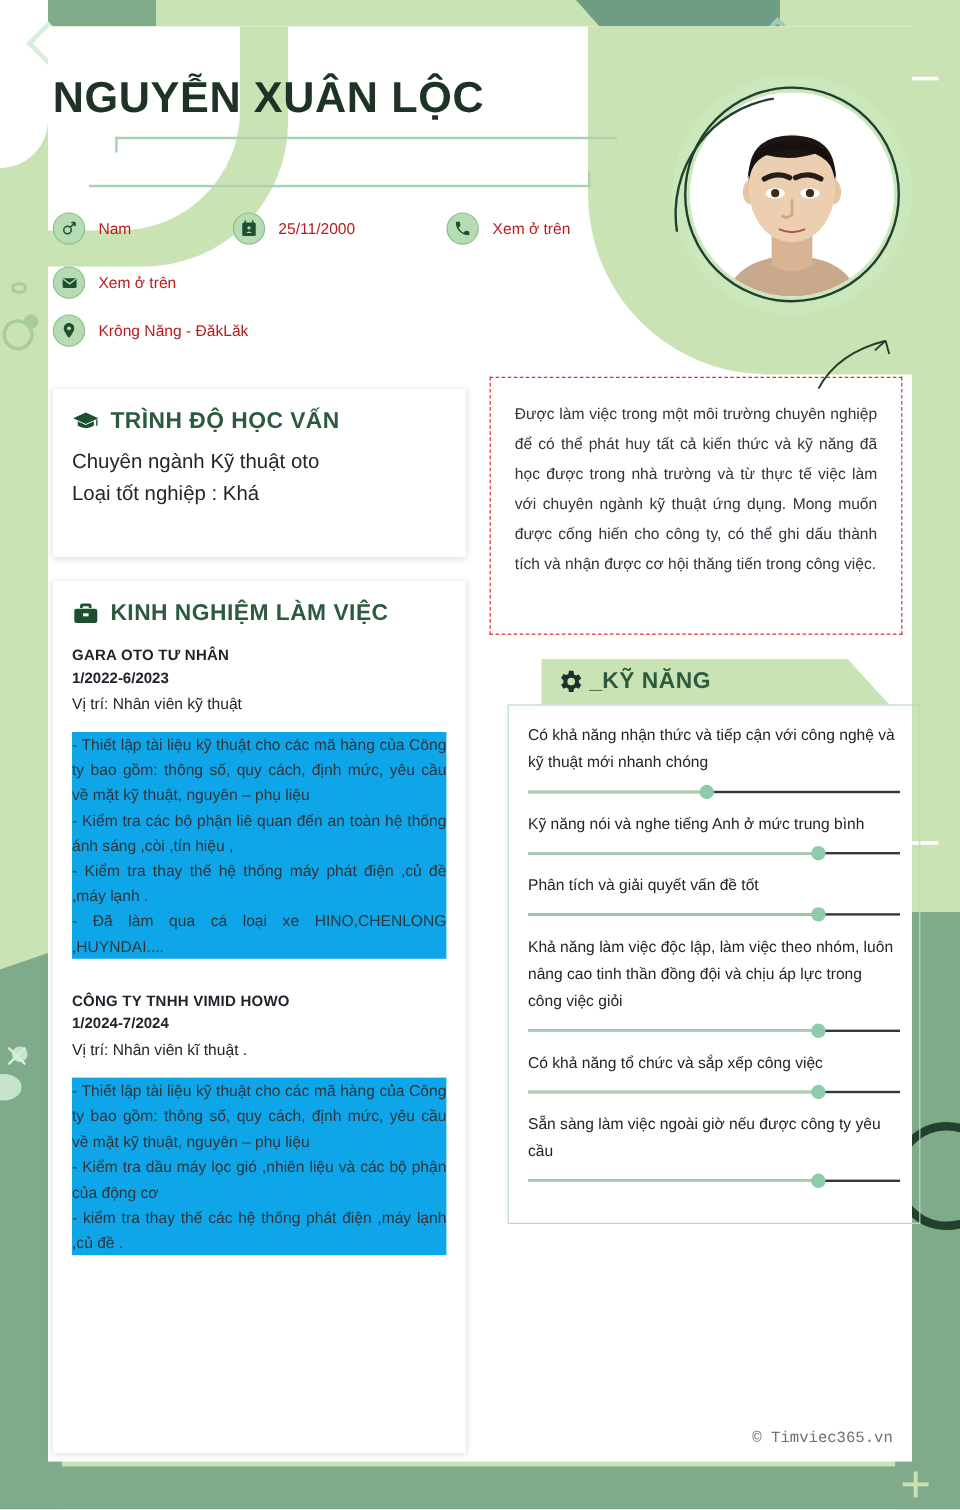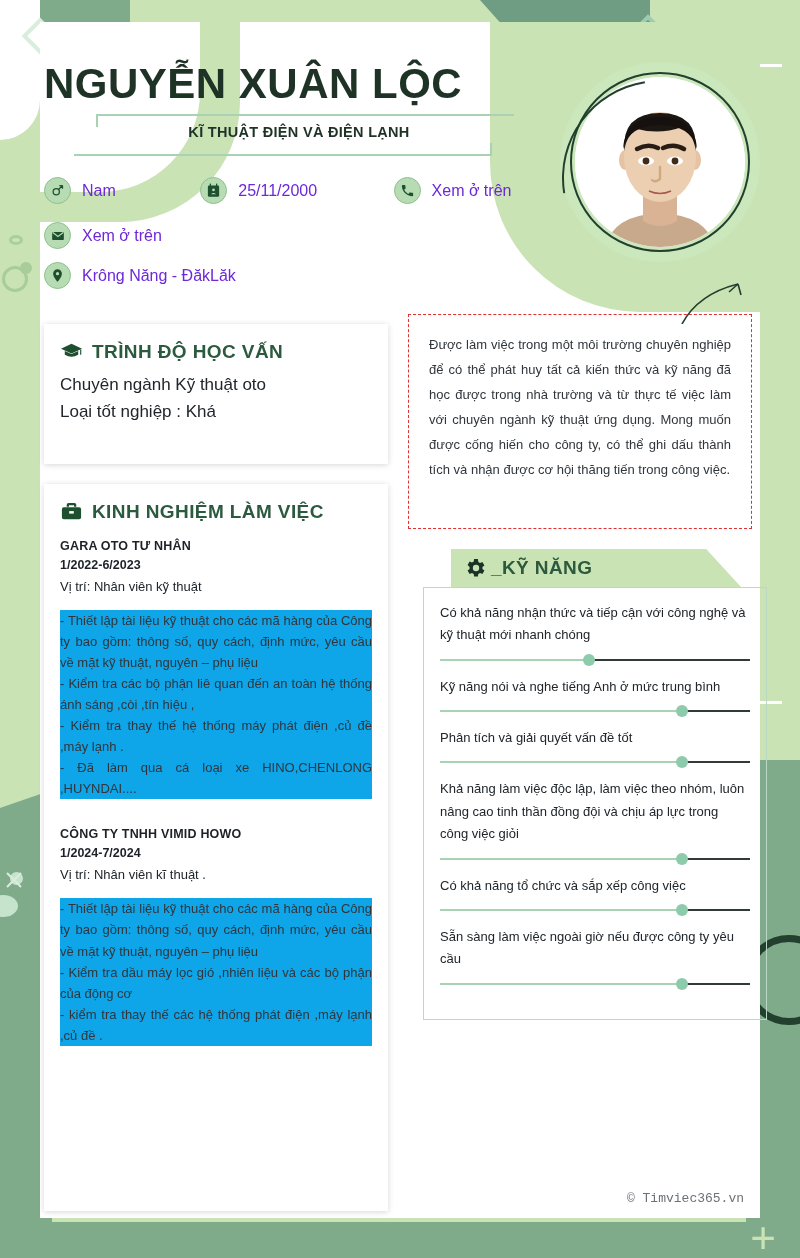--- a/index.html
+++ b/index.html
@@ -94,21 +94,21 @@
   }
   .photo-blob {
     position: absolute; right: 0; top: 0; width: 270px; height: 290px;
     background: #c9e3b4; border-bottom-left-radius: 150px;
   }
 
   
   .header { position: absolute; left: 0; top: 0; width: 720px; height: 290px; }
   .name {
     position: absolute; left: 4px; top: 38px;
-    font-size: 42px; font-weight: bold; letter-spacing: 0.5px;
+    font-size: 36px; font-weight: bold; letter-spacing: 0.5px;
     color: #1e3326;
   }
   .subtitle-wrap { position: absolute; left: 4px; top: 92px; width: 470px; height: 48px; }
   .sub-line-top {
     position: absolute; left: 52px; top: 0; width: 418px; height: 2px; background: #a9d2b5;
   }
   .sub-tick-left {
     position: absolute; left: 52px; top: 0; width: 2px; height: 13px; background: #a9d2b5;
   }
   .sub-line-bot {
@@ -127,21 +127,21 @@
   .r2 { top: 200px; }
   .r3 { top: 240px; }
   .cinfo { position: absolute; display: flex; align-items: center; }
   .cicon {
     width: 27px; height: 27px; border-radius: 50%;
     background: #b7dcb3; border: 1.5px solid #8cc08d;
     display: flex; align-items: center; justify-content: center;
     color: #1e5030; flex: 0 0 auto;
   }
   .cicon svg { display: block; }
-  .ctext { margin-left: 11px; font-size: 16px; color: #6d28d9; }
+  .ctext { margin-left: 11px; font-size: 13px; color: #b91c1c; }
 
   
   .photo-outer {
     position: absolute; left: 520px; top: 40px; width: 200px; height: 200px;
   }
   .photo-ring-light {
     position: absolute; left: 0; top: 0; width: 200px; height: 200px;
     border-radius: 50%; background: #cbe7bc;
   }
   .photo-ring-dark {
@@ -261,21 +261,20 @@
     <div class="photo-blob"></div>
 
     <div class="header">
       <div class="name">NGUYỄN XUÂN LỘC</div>
 
       <div class="subtitle-wrap">
         <div class="sub-line-top"></div>
         <div class="sub-tick-left"></div>
         <div class="sub-line-bot"></div>
         <div class="sub-tick-right"></div>
-        <div class="subtitle">KĨ THUẬT ĐIỆN VÀ ĐIỆN LẠNH</div>
       </div>
 
       <div class="contact-row r1">
         <div class="cinfo" style="left:0;top:0;position:relative;display:inline-flex;margin-right:80px;">
           <span class="cicon">
             <svg width="15" height="15" viewBox="0 0 24 24" fill="none" stroke="currentColor" stroke-width="2">
               <circle cx="10" cy="14" r="5"></circle>
                 <path d="M14 10 L20 4 M20 4 h-5 M20 4 v5"></path>
             </svg>
           </span>

